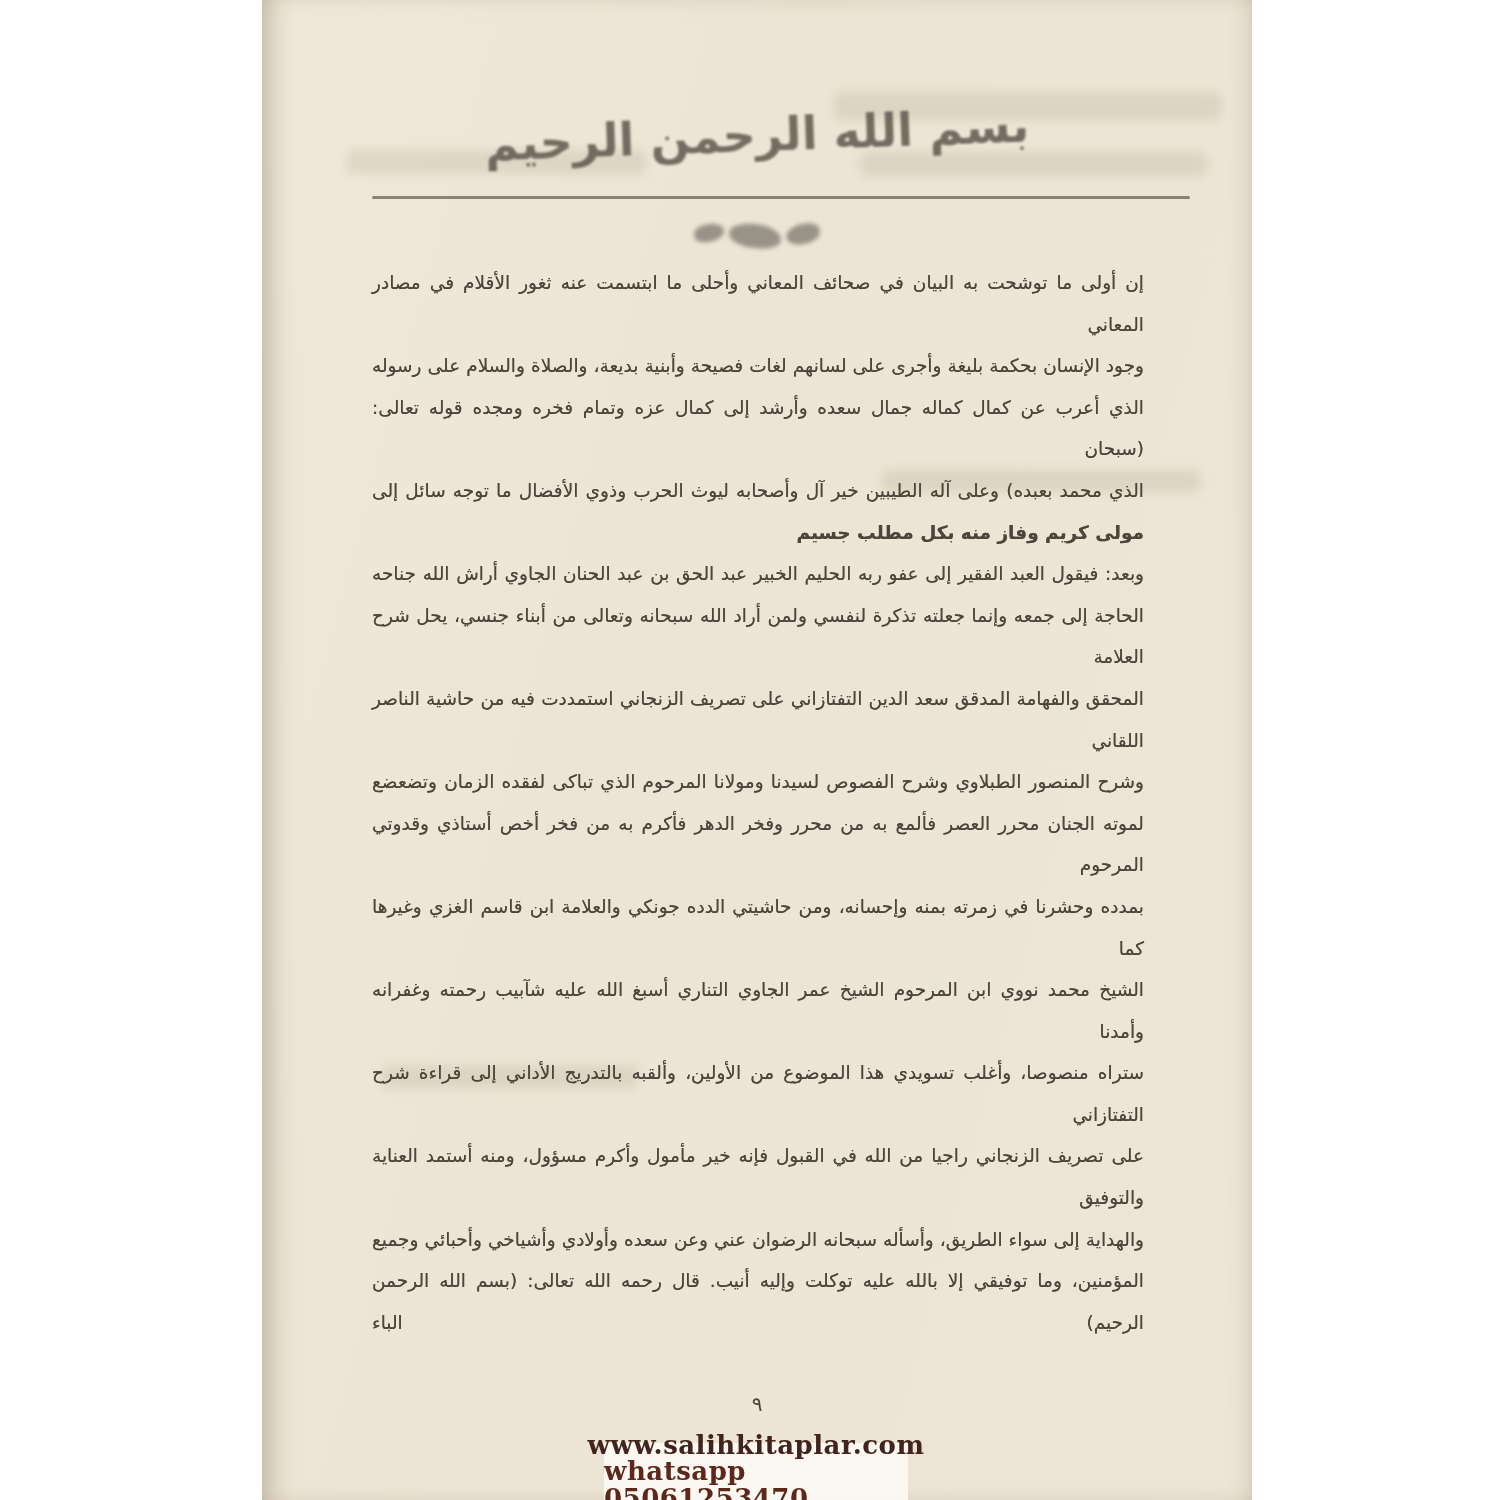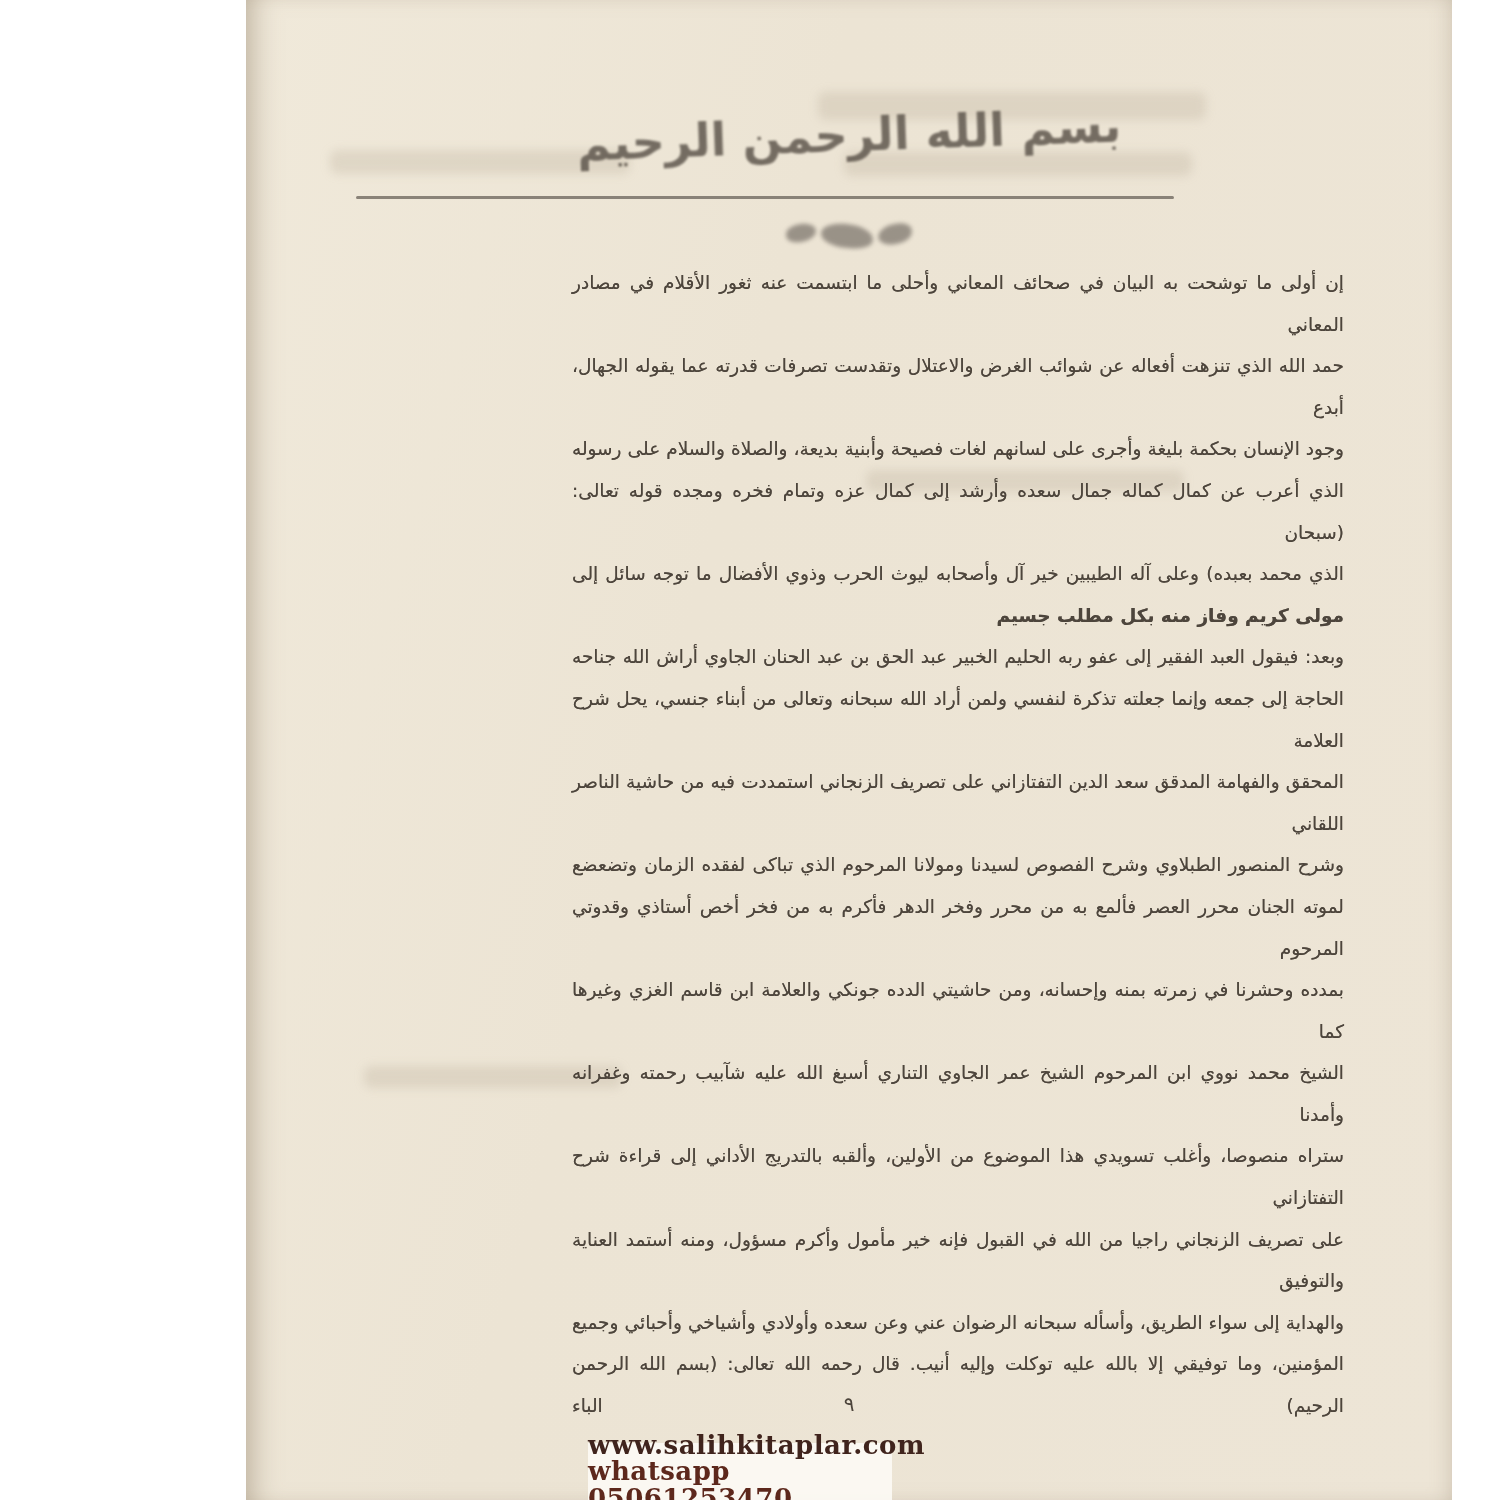--- a/index.html
+++ b/index.html
@@ -1,21 +1,21 @@
 <!DOCTYPE html>
 <html lang="ar"><head>
 <meta charset="utf-8">
 <style>
   html,body{margin:0;padding:0;background:#ffffff;}
   .canvas{position:relative;width:1500px;height:1500px;background:#ffffff;overflow:hidden;
           font-family:"DejaVu Sans",sans-serif;}
-  .page{position:absolute;left:246px;top:0;width:1182px;height:1500px;
+  .page{position:absolute;left:262px;top:0;width:990px;height:1500px;
         background:linear-gradient(105deg,#f0e9da 0%,#ece4d4 38%,#ede5d6 100%);
         box-shadow:inset 22px 0 30px -18px rgba(128,110,86,.5),
-                   inset -14px 0 22px -14px rgba(128,110,86,.3);padding-left:24px;}
+                   inset -14px 0 22px -14px rgba(128,110,86,.3);}
   
   .ghost{position:absolute;background:rgba(168,155,132,.22);filter:blur(5px);border-radius:8px;}
   .g1{left:572px;top:92px;width:388px;height:28px;}
   .g2{left:84px;top:150px;width:300px;height:24px;}
   .g3{left:598px;top:152px;width:348px;height:24px;}
   .g4{left:620px;top:470px;width:318px;height:22px;}
   .g5{left:118px;top:1066px;width:258px;height:22px;}
 
   .bismillah{position:absolute;top:108px;left:0;right:0;text-align:center;
              font-size:46px;font-weight:bold;color:#5a5249;letter-spacing:-1px;
@@ -33,21 +33,21 @@
   .body p{margin:0;font-size:18.5px;line-height:41.6px;color:#4d453c;
           text-align:justify;text-align-last:justify;
           filter:blur(.3px);text-shadow:0 0 .6px rgba(77,69,60,.75);}
   .body p.short{text-align-last:right;font-weight:bold;}
 
   .pagenum{position:absolute;top:1392px;left:0;right:0;text-align:center;font-size:20px;
            color:#4d453c;filter:blur(.4px);}
 
   .watermark{position:absolute;left:342px;top:1443px;width:304px;height:57px;
              background:rgba(252,250,244,.92);display:flex;flex-direction:column;
-             justify-content:center;align-items:flex-start;
+             justify-content:center;align-items:center;
              font-family:"DejaVu Serif",serif;font-weight:bold;line-height:1.02;}
   .watermark .l1{font-size:26px;color:#40241d;letter-spacing:.5px;}
   .watermark .l2{font-size:26px;color:#5d281c;letter-spacing:.5px;}
 </style>
 </head>
 <body>
 
 <div class="canvas">
   <div class="page">
 
@@ -62,21 +62,20 @@
     <div class="rule"></div>
 
     <div class="ornament">
       <i class="b3"></i>
       <i class="b2"></i>
       <i class="b1"></i>
     </div>
 
     <div class="body">
         <p>إن أولى ما توشحت به البيان في صحائف المعاني وأحلى ما ابتسمت عنه ثغور الأقلام في مصادر المعاني</p>
-        <p>حمد الله الذي تنزهت أفعاله عن شوائب الغرض والاعتلال وتقدست تصرفات قدرته عما يقوله الجهال، أبدع</p>
         <p>وجود الإنسان بحكمة بليغة وأجرى على لسانهم لغات فصيحة وأبنية بديعة، والصلاة والسلام على رسوله</p>
         <p>الذي أعرب عن كمال كماله جمال سعده وأرشد إلى كمال عزه وتمام فخره ومجده قوله تعالى: (سبحان</p>
         <p>الذي محمد بعبده) وعلى آله الطيبين خير آل وأصحابه ليوث الحرب وذوي الأفضال ما توجه سائل إلى</p>
         <p class="short">مولى كريم وفاز منه بكل مطلب جسيم</p>
         <p>وبعد: فيقول العبد الفقير إلى عفو ربه الحليم الخبير عبد الحق بن عبد الحنان الجاوي أراش الله جناحه</p>
         <p>الحاجة إلى جمعه وإنما جعلته تذكرة لنفسي ولمن أراد الله سبحانه وتعالى من أبناء جنسي، يحل شرح العلامة</p>
         <p>المحقق والفهامة المدقق سعد الدين التفتازاني على تصريف الزنجاني استمددت فيه من حاشية الناصر اللقاني</p>
         <p>وشرح المنصور الطبلاوي وشرح الفصوص لسيدنا ومولانا المرحوم الذي تباكى لفقده الزمان وتضعضع</p>
         <p>لموته الجنان محرر العصر فألمع به من محرر وفخر الدهر فأكرم به من فخر أخص أستاذي وقدوتي المرحوم</p>
         <p>بمدده وحشرنا في زمرته بمنه وإحسانه، ومن حاشيتي الدده جونكي والعلامة ابن قاسم الغزي وغيرها كما</p>

